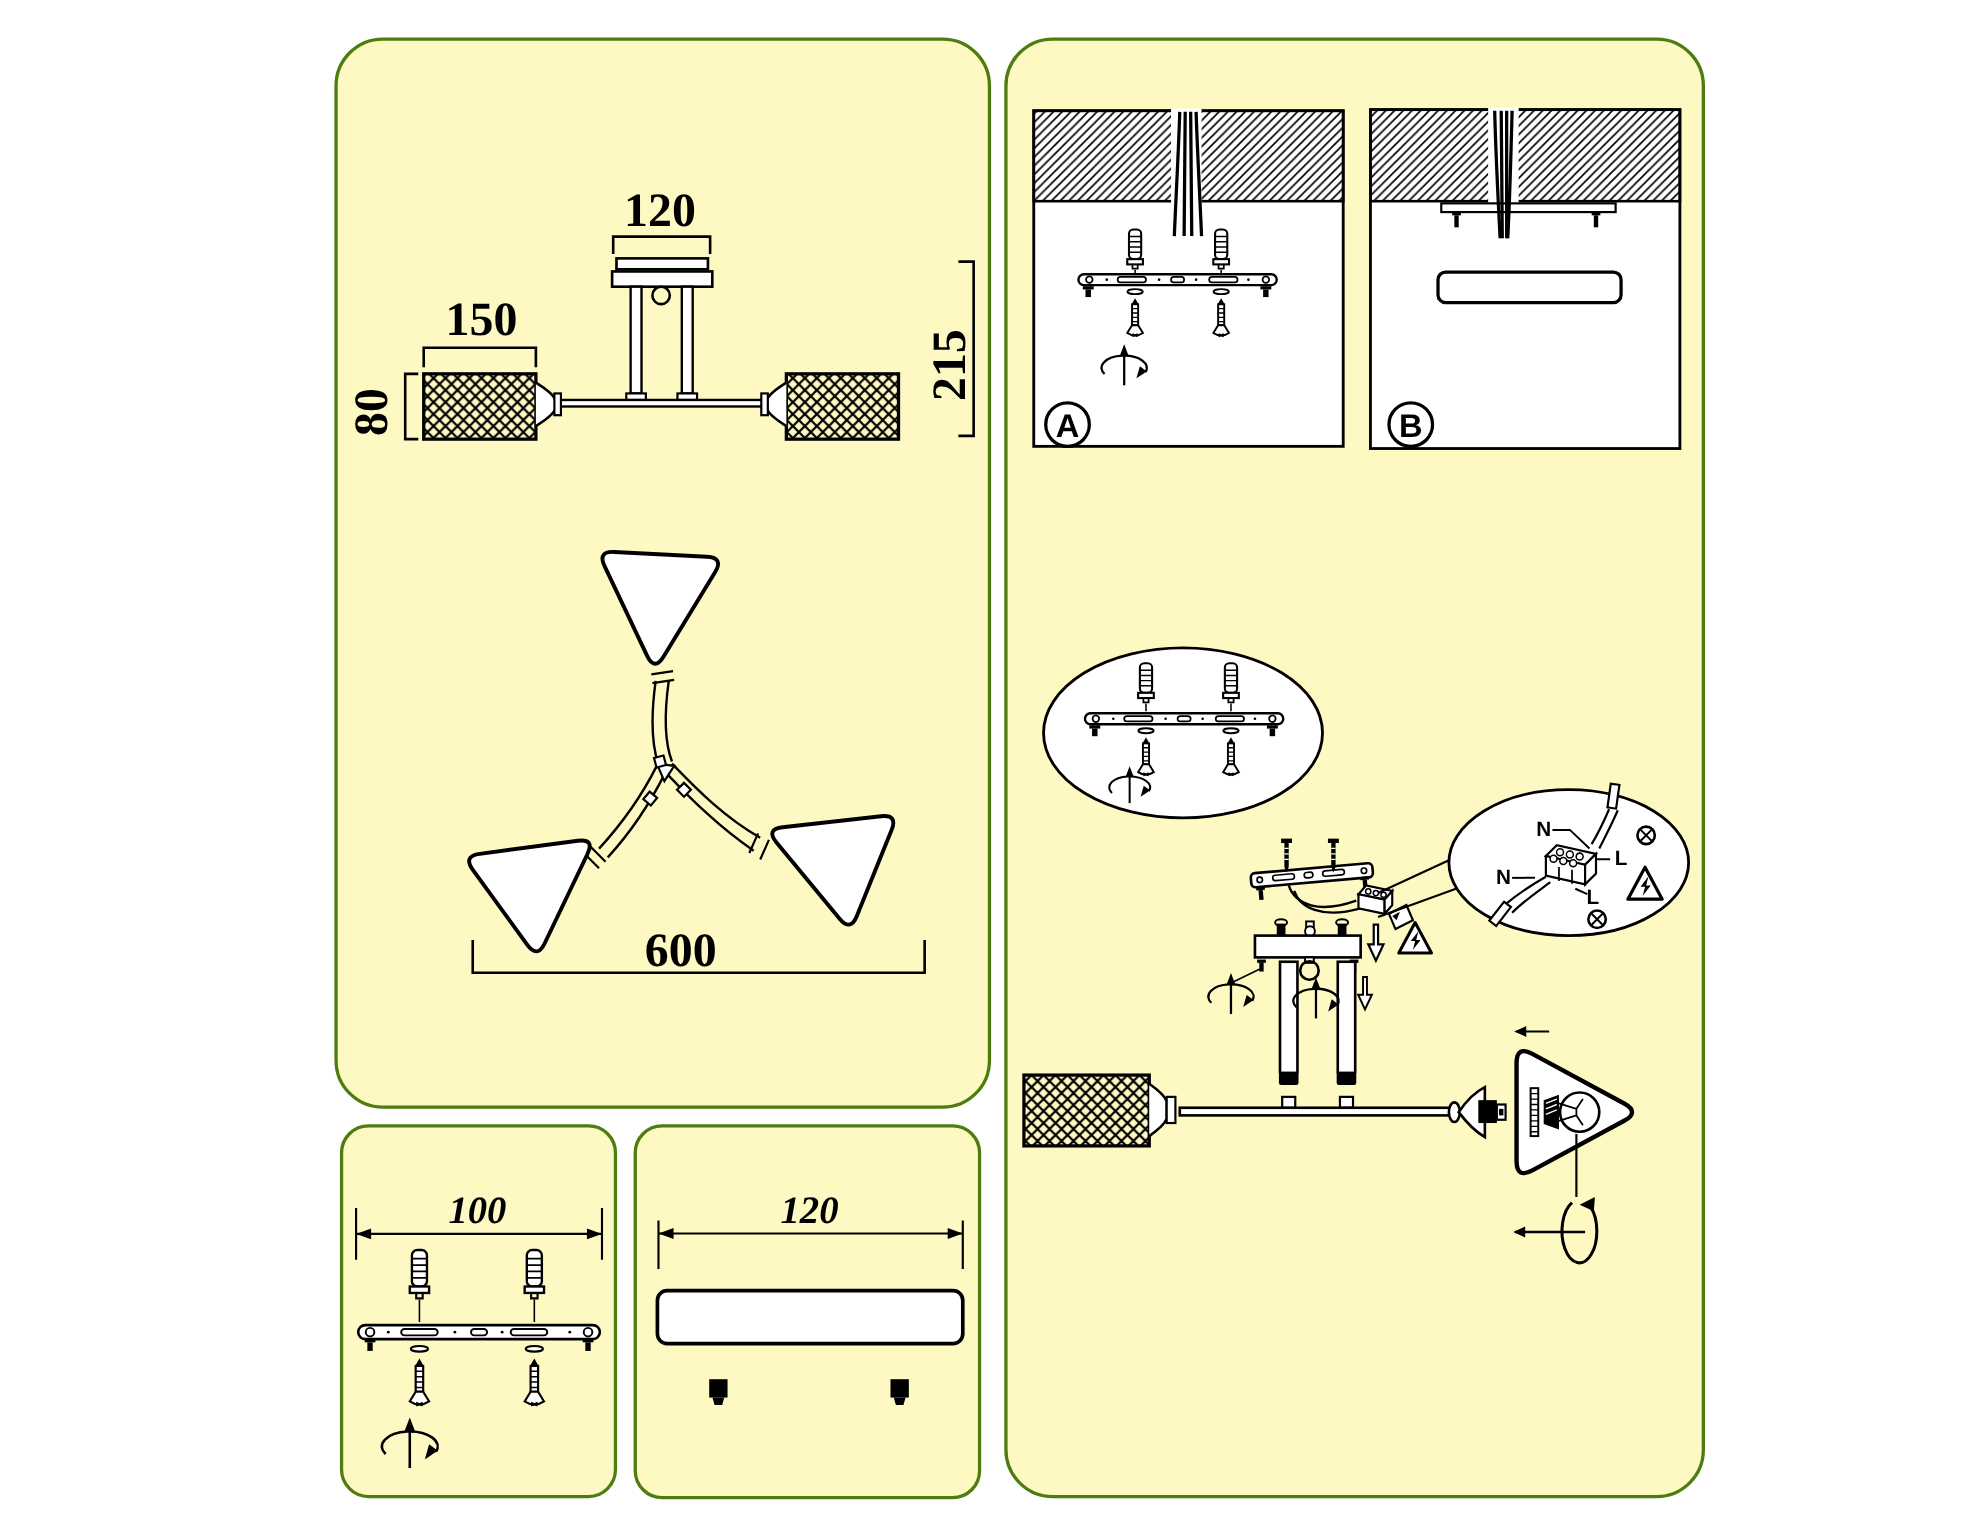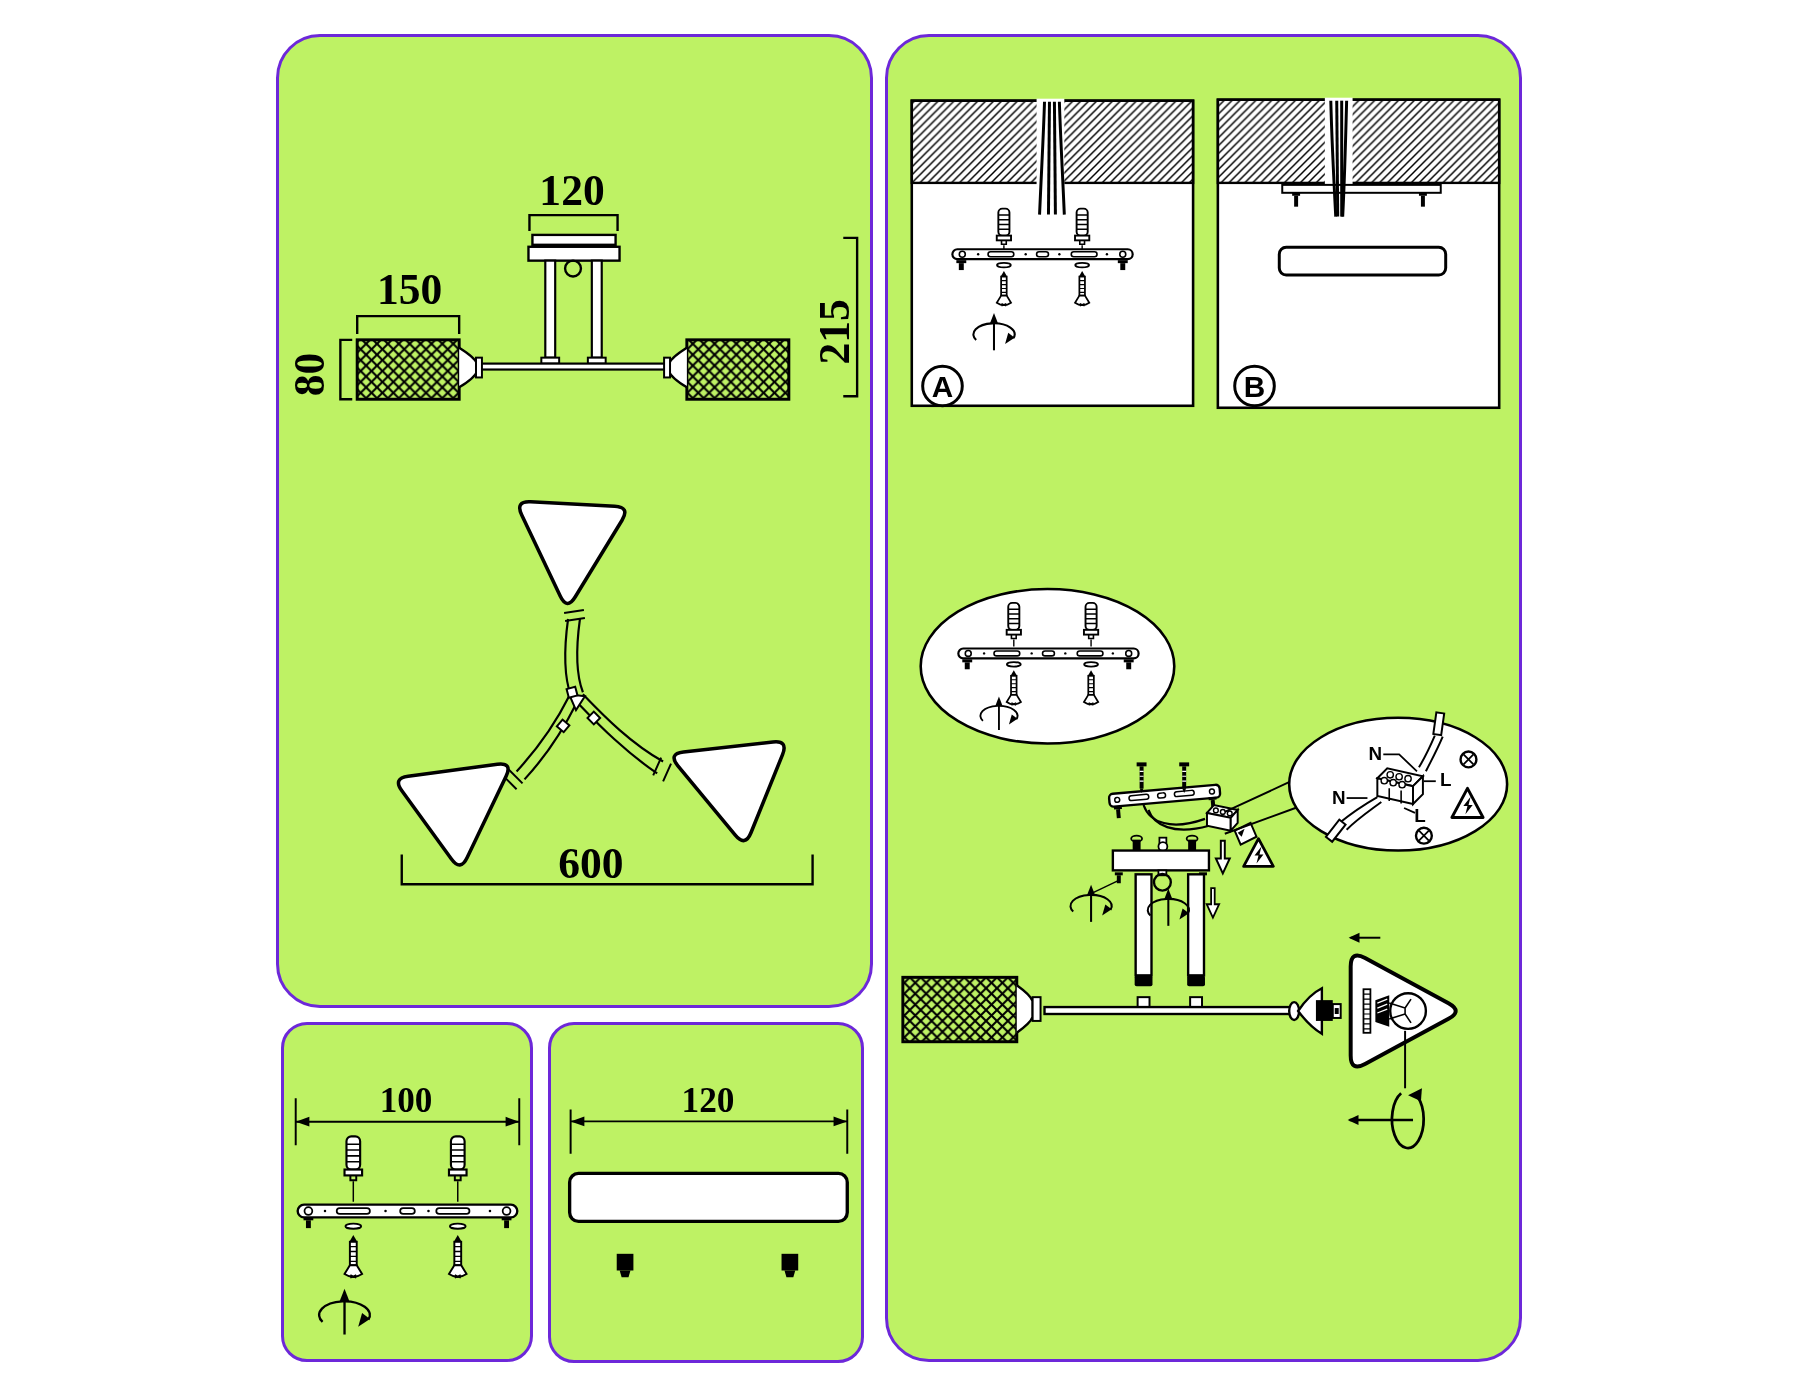--- a/index.html
+++ b/index.html
@@ -1,21 +1,21 @@
 <!DOCTYPE html>
 <html><head>
 <meta charset="utf-8">
 <style>
   html,body{margin:0;padding:0;background:#fff;}
   .sheet{position:relative;width:1800px;height:1400px;background:#ffffff;overflow:hidden;
          font-family:"Liberation Serif",serif;}
-  .panel{position:absolute;border:3px solid #6d28d9;background:#bef264;box-sizing:border-box;}
+  .panel{position:absolute;border:3px solid #4d7c0f;background:#fef9c3;box-sizing:border-box;margin-left:28px;}
   .panel svg{display:block;width:100%;height:100%;}
   .r-big{border-radius:44px;}
-  .r-small{border-radius:26px;}
+  .r-small{border-radius:26px;font-style:italic;}
   text{fill:#000;}
   .dimnum{font-family:"Liberation Serif",serif;font-weight:700;}
   .letter{font-family:"Liberation Sans",sans-serif;font-weight:700;}
 </style>
 </head>
 <body>
 
 <div class="sheet">
 
   <div class="panel r-big" style="left:276px;top:34px;width:597px;height:974px;">

